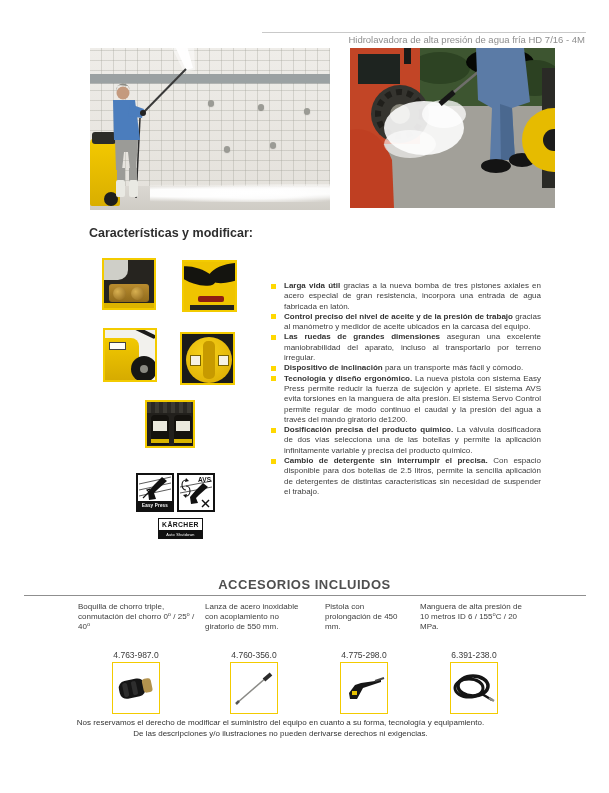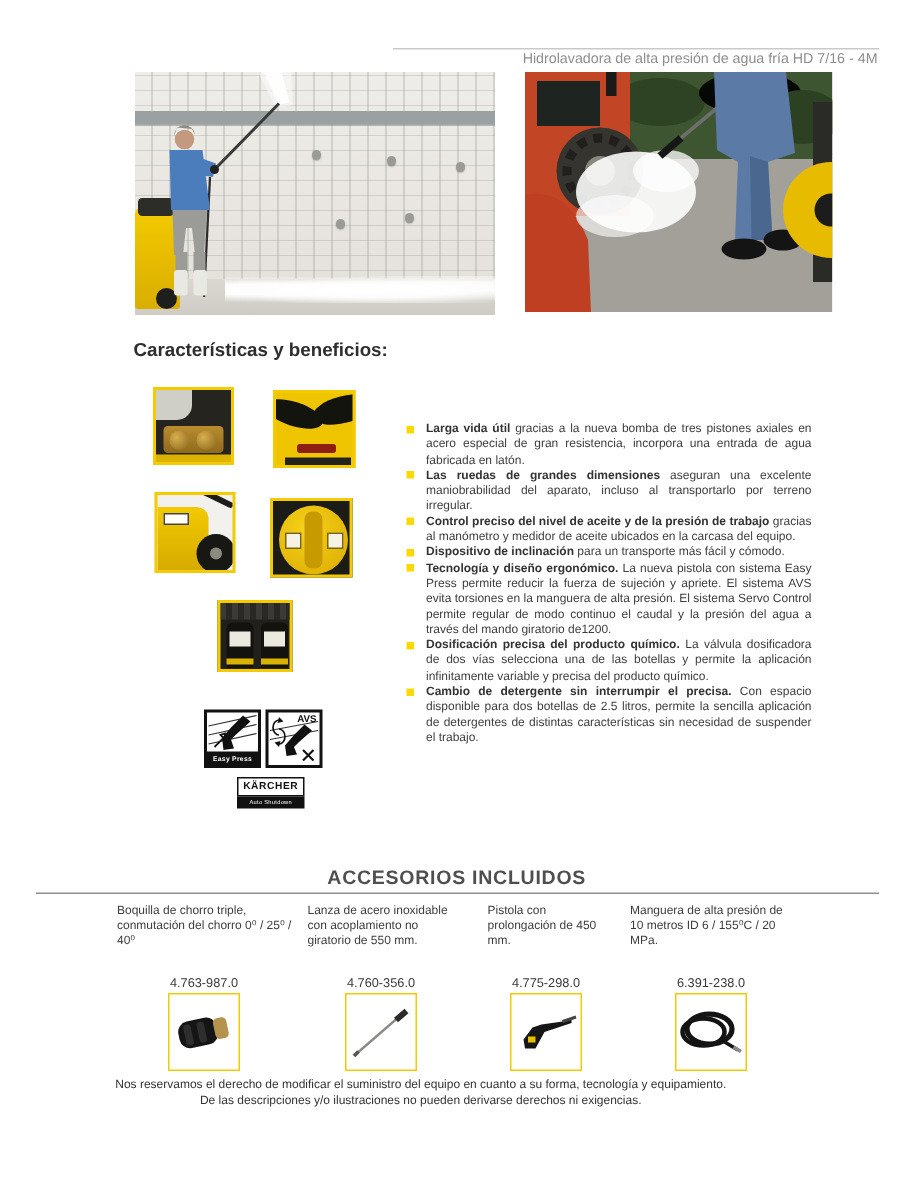--- a/index.html
+++ b/index.html
@@ -182,21 +182,21 @@
       <path d="M126,0 L174,0 L180,54 L162,60 L165,112 L140,112 L142,60 L128,52 Z" fill="#5b7ba6"></path>
       <path d="M150,56 L162,60 L165,112 L151,112 Z" fill="#4a688f"></path>
       <ellipse cx="146" cy="118" rx="15" ry="7" fill="#141414"></ellipse>
       <ellipse cx="172" cy="112" rx="13" ry="7" fill="#141414"></ellipse>
       <rect x="192" y="20" width="13" height="120" fill="#2a2a26"></rect>
       <circle cx="204" cy="92" r="32" fill="#e6bb00"></circle>
       <circle cx="204" cy="92" r="11" fill="#1c1c1c"></circle>
     </svg>
   </div>
 
-  <div class="feat-heading">Características y beneficios:</div>
+  <div class="feat-heading">Características y modificar:</div>
 
   <div class="thumb th1">
     <div class="t1-silver"></div>
     <div class="t1-brass"></div>
     <div class="t1-c1"></div>
     <div class="t1-c2"></div>
     <div class="t1-yel"></div>
   </div>
   <div class="thumb th2">
     <div class="t2-slot1"></div>
@@ -251,22 +251,22 @@
       <line x1="30" y1="25" x2="23" y2="32" stroke="#111" stroke-width="1.4"></line>
     </svg>
   </div>
   <div class="brand">
     <div class="brand-top">KÄRCHER</div>
     <div class="brand-sub">Auto Shutdown</div>
   </div>
 
   <ul class="bullets">
     <li><span class="sq"></span><b>Larga vida útil</b><span> gracias a la nueva bomba de tres pistones axiales en acero especial de gran resistencia, incorpora una entrada de agua fabricada en latón.</span></li>
+    <li><span class="sq"></span><b>Control preciso del nivel de aceite y de la presión de trabajo</b><span> gracias al manómetro y medidor de aceite ubicados en la carcasa del equipo.</span></li>
     <li><span class="sq"></span><b>Las ruedas de grandes dimensiones</b><span> aseguran una excelente maniobrabilidad del aparato, incluso al transportarlo por terreno irregular.</span></li>
-    <li><span class="sq"></span><b>Control preciso del nivel de aceite y de la presión de trabajo</b><span> gracias al manómetro y medidor de aceite ubicados en la carcasa del equipo.</span></li>
     <li><span class="sq"></span><b>Dispositivo de inclinación</b><span> para un transporte más fácil y cómodo.</span></li>
     <li><span class="sq"></span><b>Tecnología y diseño ergonómico.</b><span> La nueva pistola con sistema Easy Press permite reducir la fuerza de sujeción y apriete. El sistema AVS evita torsiones en la manguera de alta presión. El sistema Servo Control permite regular de modo continuo el caudal y la presión del agua a través del mando giratorio de1200.</span></li>
     <li><span class="sq"></span><b>Dosificación precisa del producto químico.</b><span> La válvula dosificadora de dos vías selecciona una de las botellas y permite la aplicación infinitamente variable y precisa del producto químico.</span></li>
     <li><span class="sq"></span><b>Cambio de detergente sin interrumpir el precisa.</b><span> Con espacio disponible para dos botellas de 2.5 litros, permite la sencilla aplicación de detergentes de distintas características sin necesidad de suspender el trabajo.</span></li>
   </ul>
 
   <div class="acc-heading">ACCESORIOS INCLUIDOS</div>
   <div class="acc-rule"></div>
 
   <div class="acc-desc acc-d1">Boquilla de chorro triple, conmutación del chorro 0⁰ / 25⁰ / 40⁰</div>

